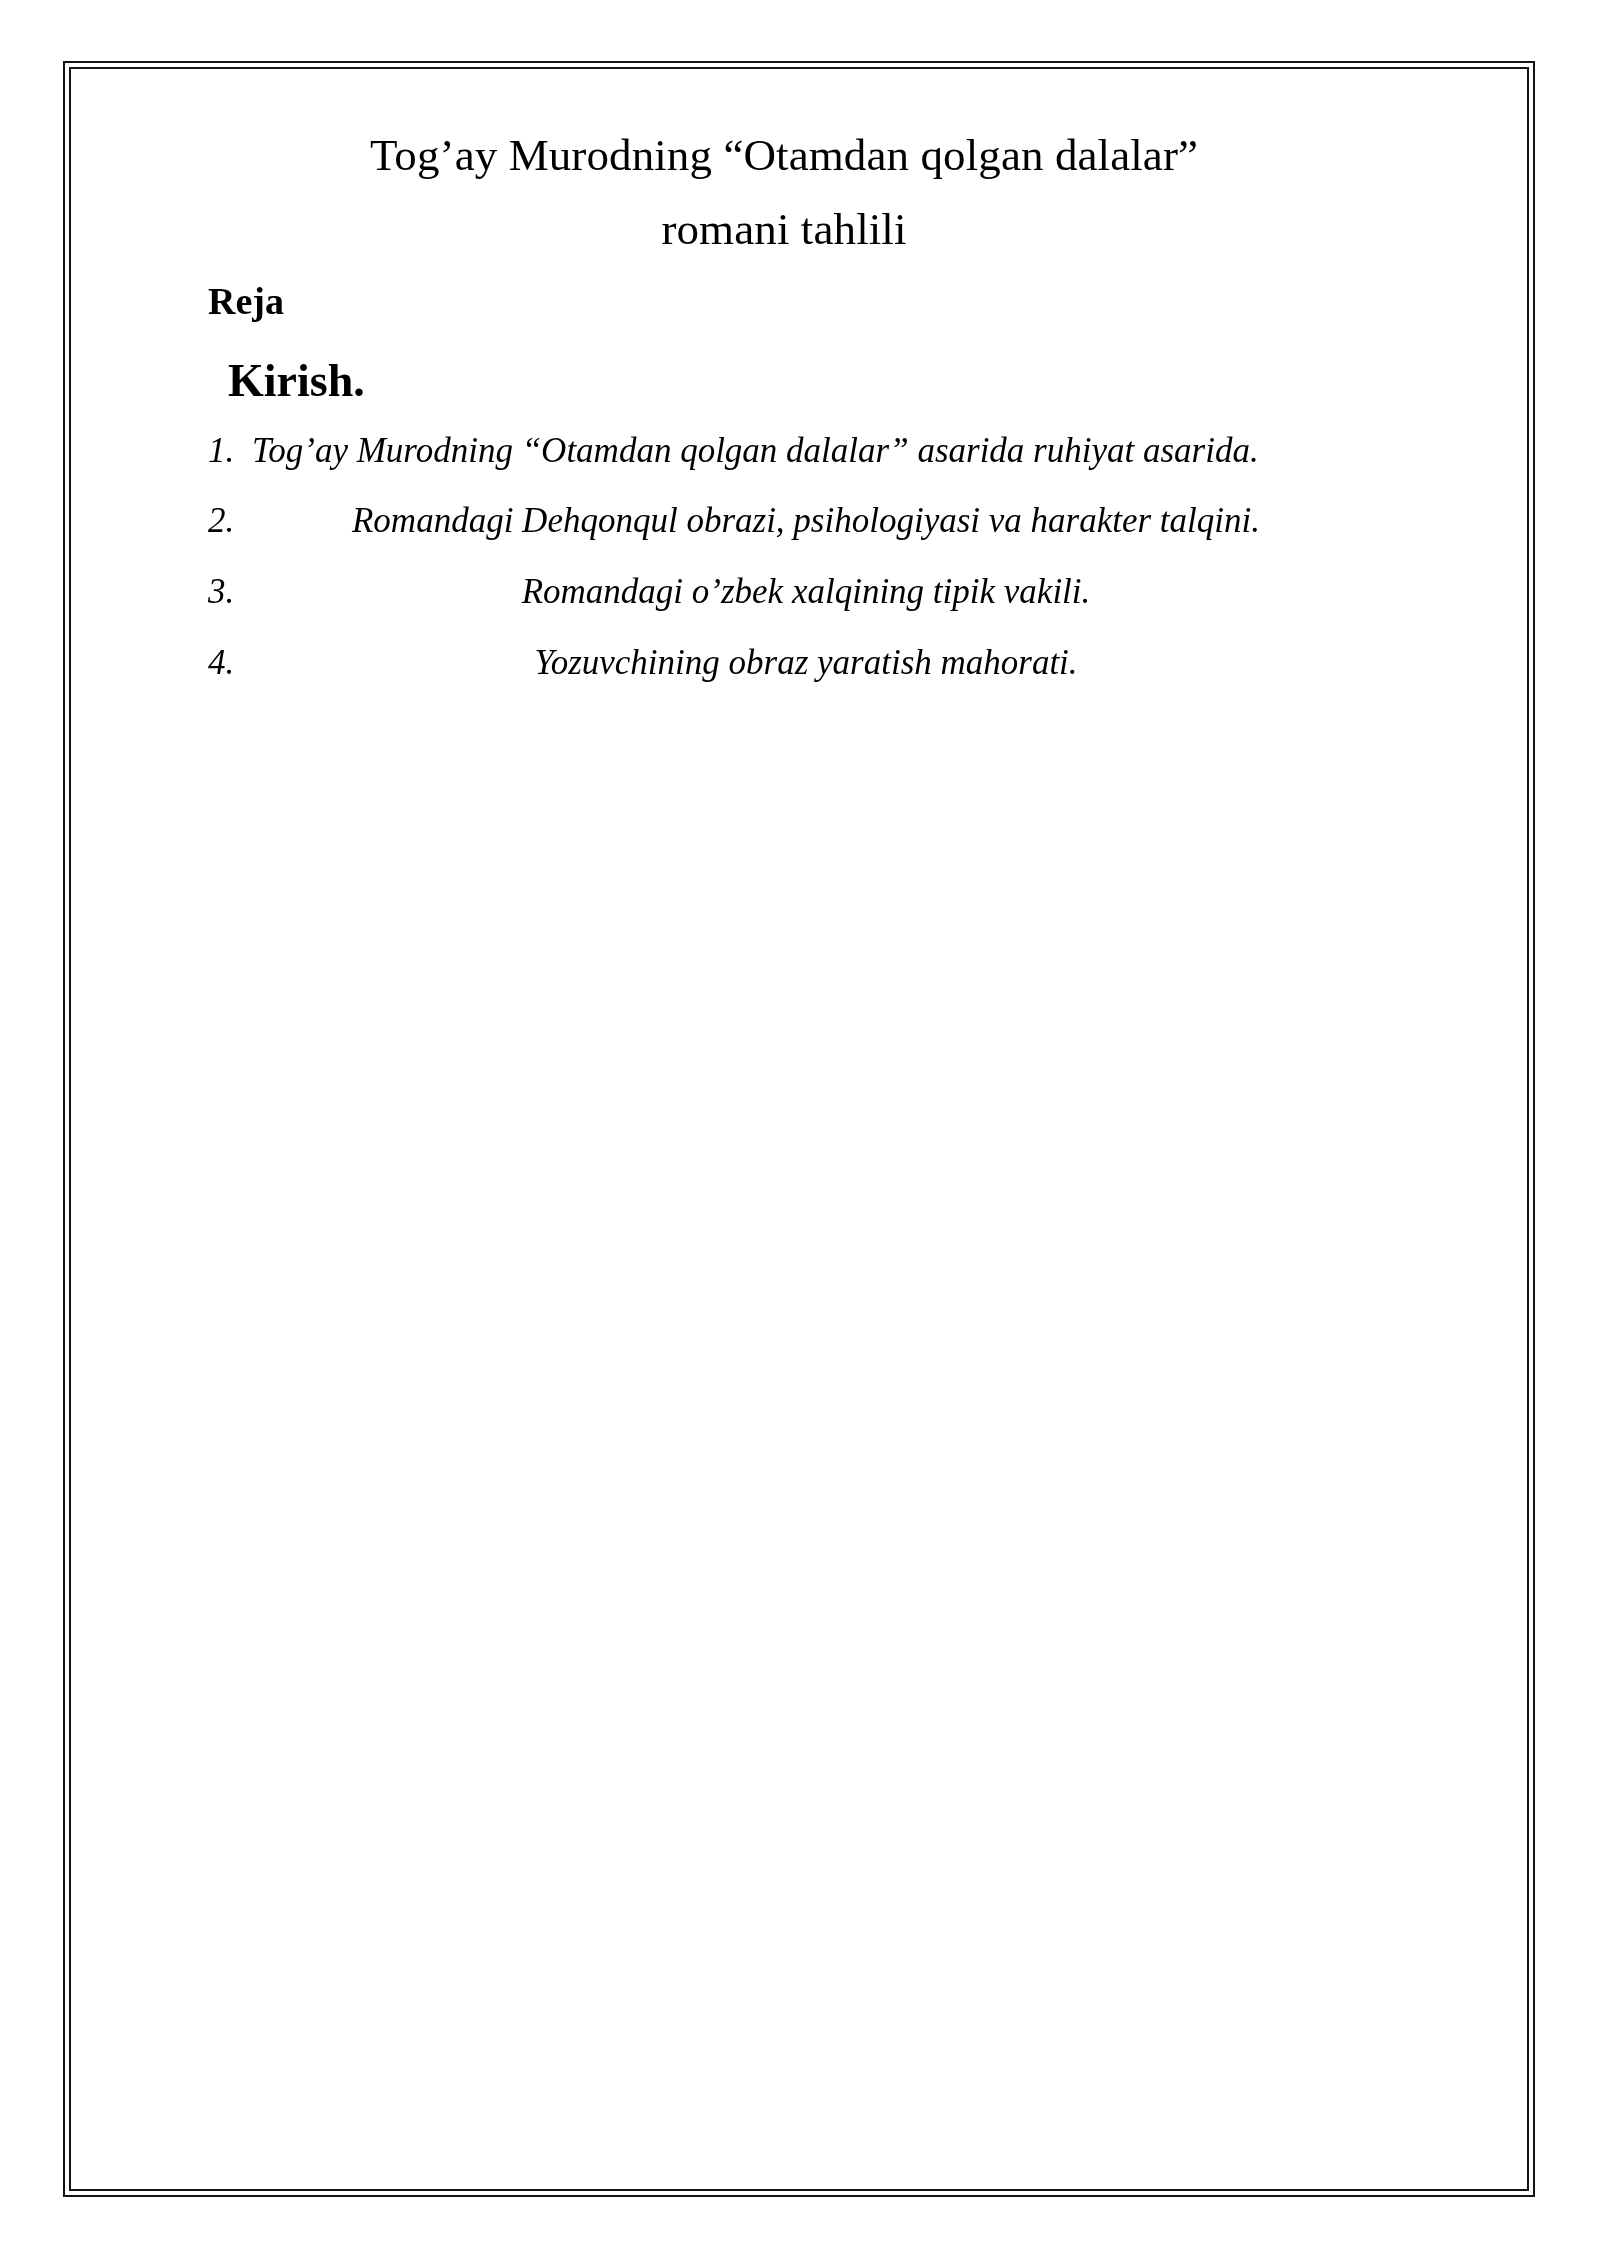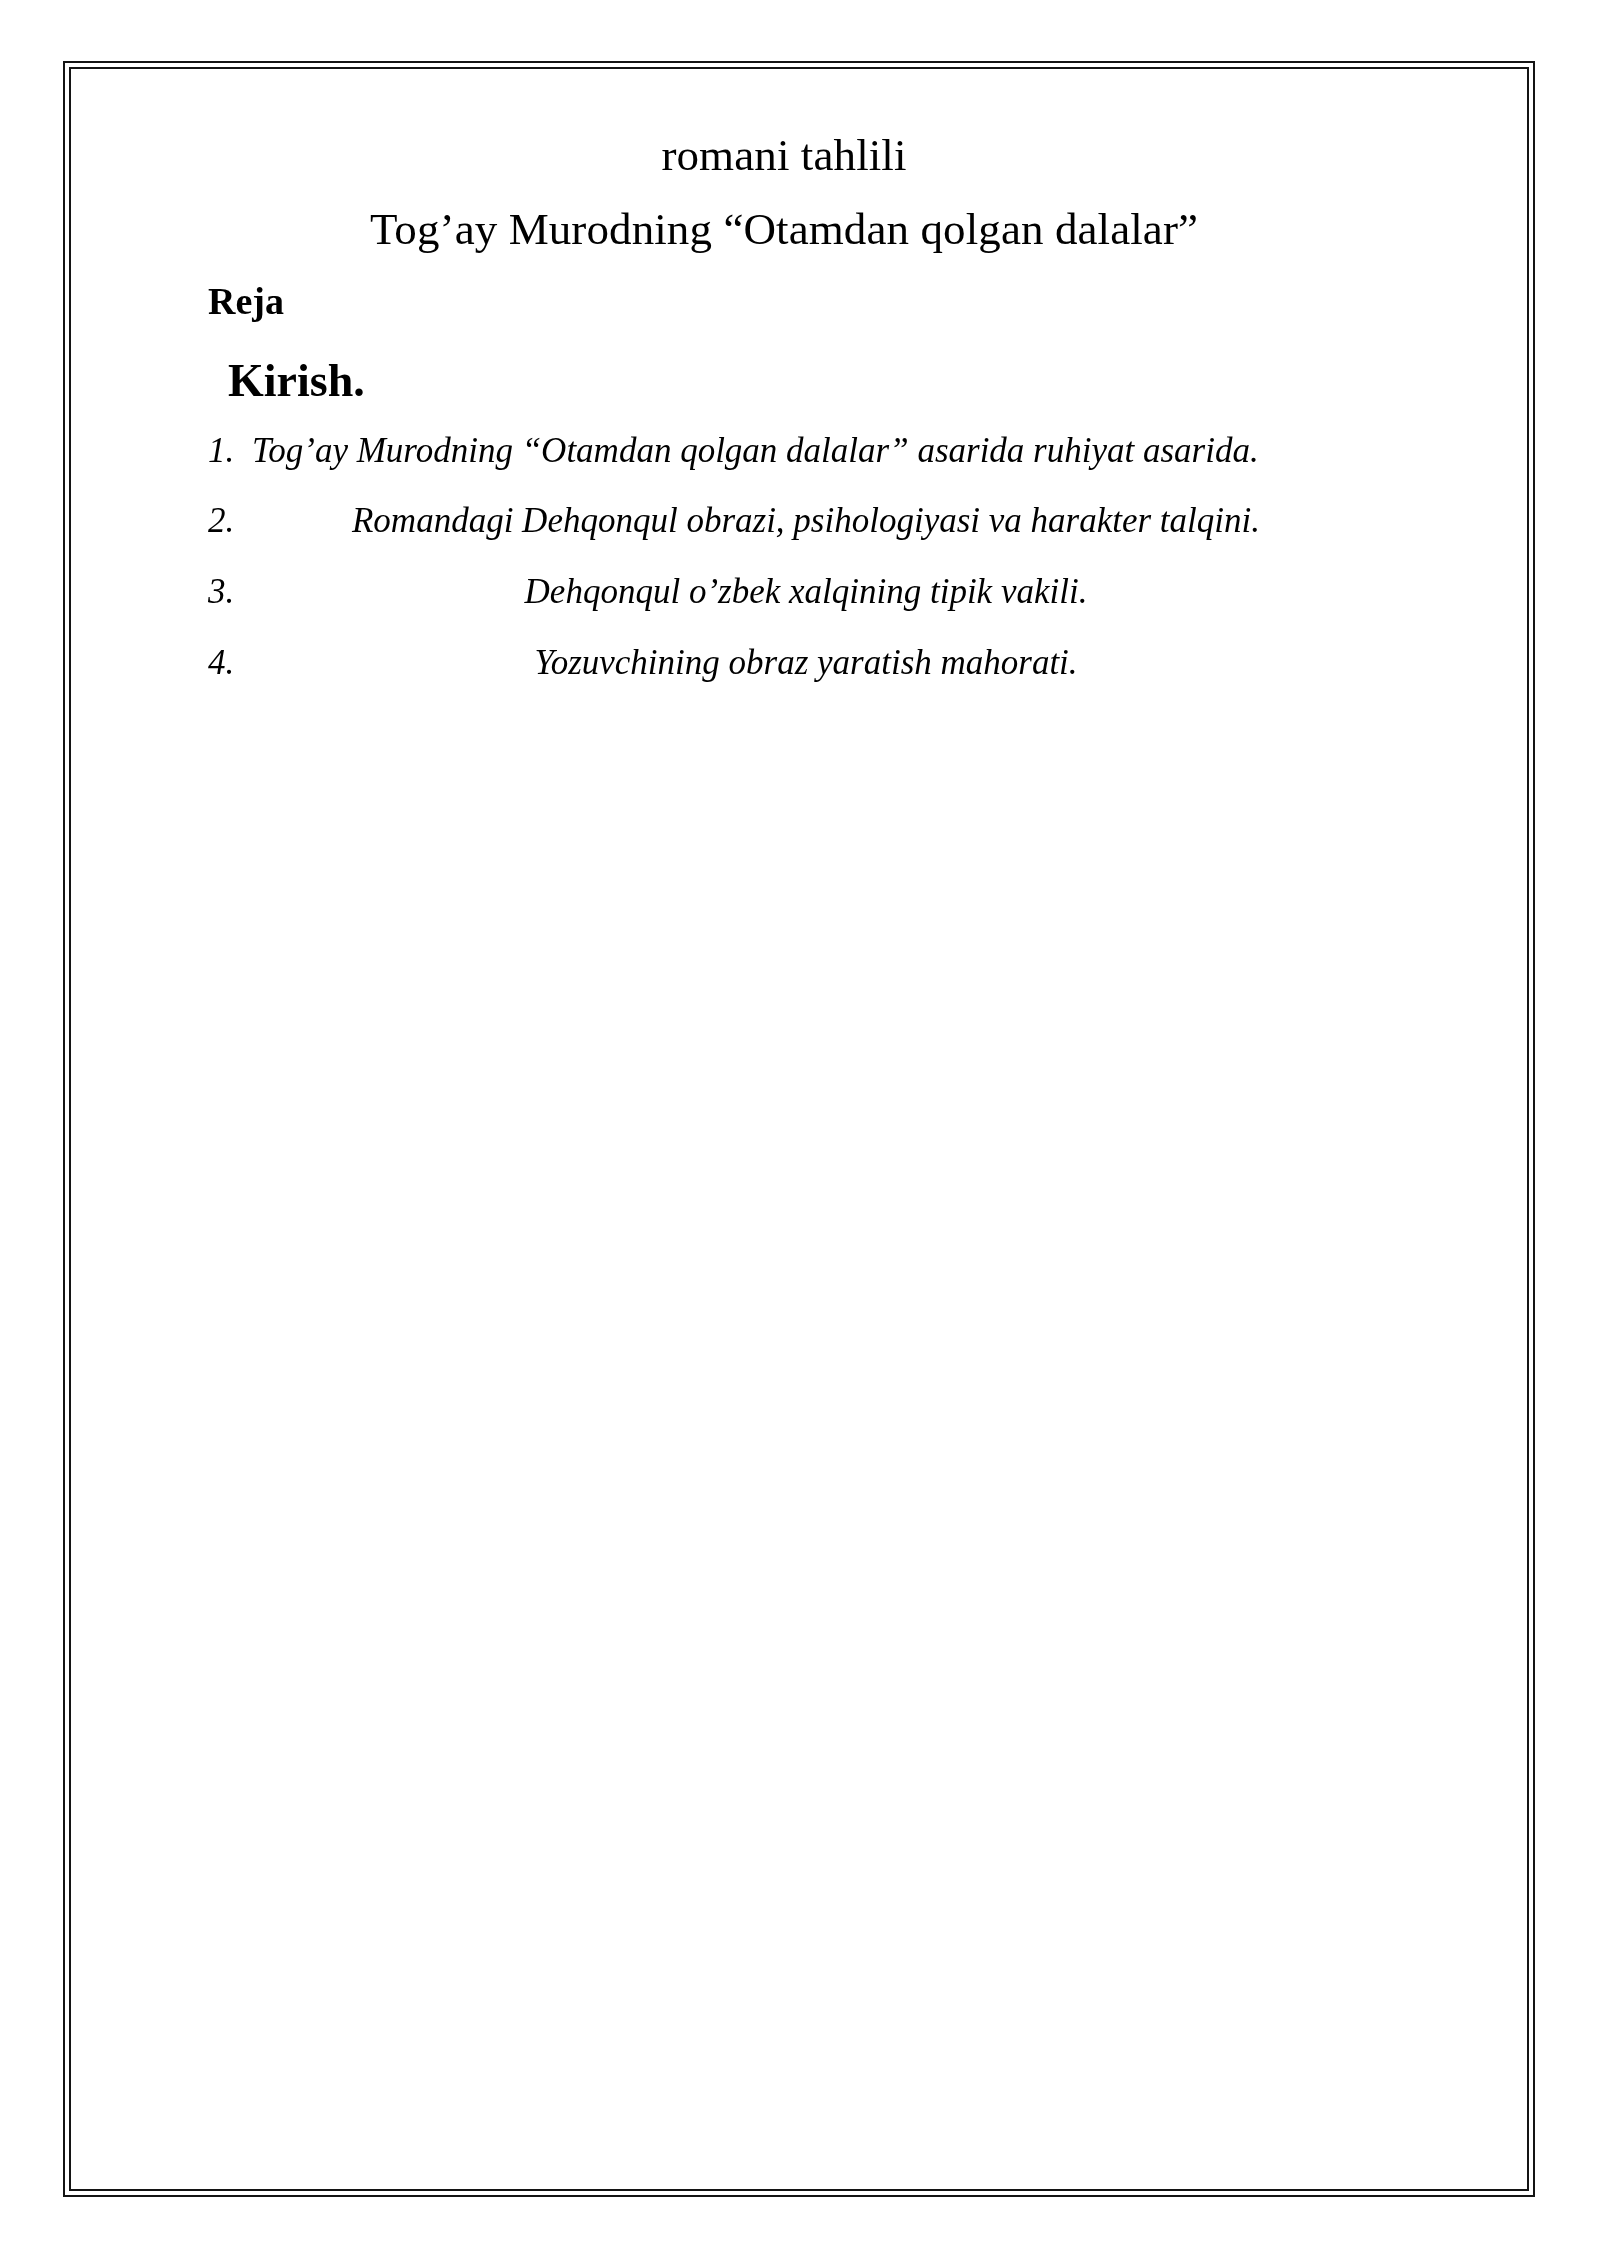--- a/index.html
+++ b/index.html
@@ -128,40 +128,40 @@
 <body>
 
 <div class="page">
 
   <div class="page-border-outer"></div>
   <div class="page-border-inner"></div>
 
   <div class="content">
 
     <div class="doc-title">
+      <div>Tog’ay Murodning “Otamdan qolgan dalalar”</div>
       <div>romani tahlili</div>
-      <div>Tog’ay Murodning “Otamdan qolgan dalalar”</div>
     </div>
 
     <div class="section-heading">Reja</div>
 
     <div class="intro-line">Kirish.</div>
 
     <ol class="plan-list">
       <li>
         <span class="marker"></span>
         <span class="item-text">Tog’ay Murodning “Otamdan qolgan dalalar” asarida ruhiyat asarida.</span>
       </li>
       <li class="single-line">
         <span class="marker"></span>
         <span class="item-text">Romandagi Dehqonqul obrazi, psihologiyasi va harakter talqini.</span>
       </li>
       <li class="single-line">
         <span class="marker"></span>
-        <span class="item-text">Dehqonqul o’zbek xalqining tipik vakili.</span>
+        <span class="item-text">Romandagi o’zbek xalqining tipik vakili.</span>
       </li>
       <li class="single-line">
         <span class="marker"></span>
         <span class="item-text">Yozuvchining obraz yaratish mahorati.</span>
       </li>
     </ol>
 
 
   </div>
 </div>

